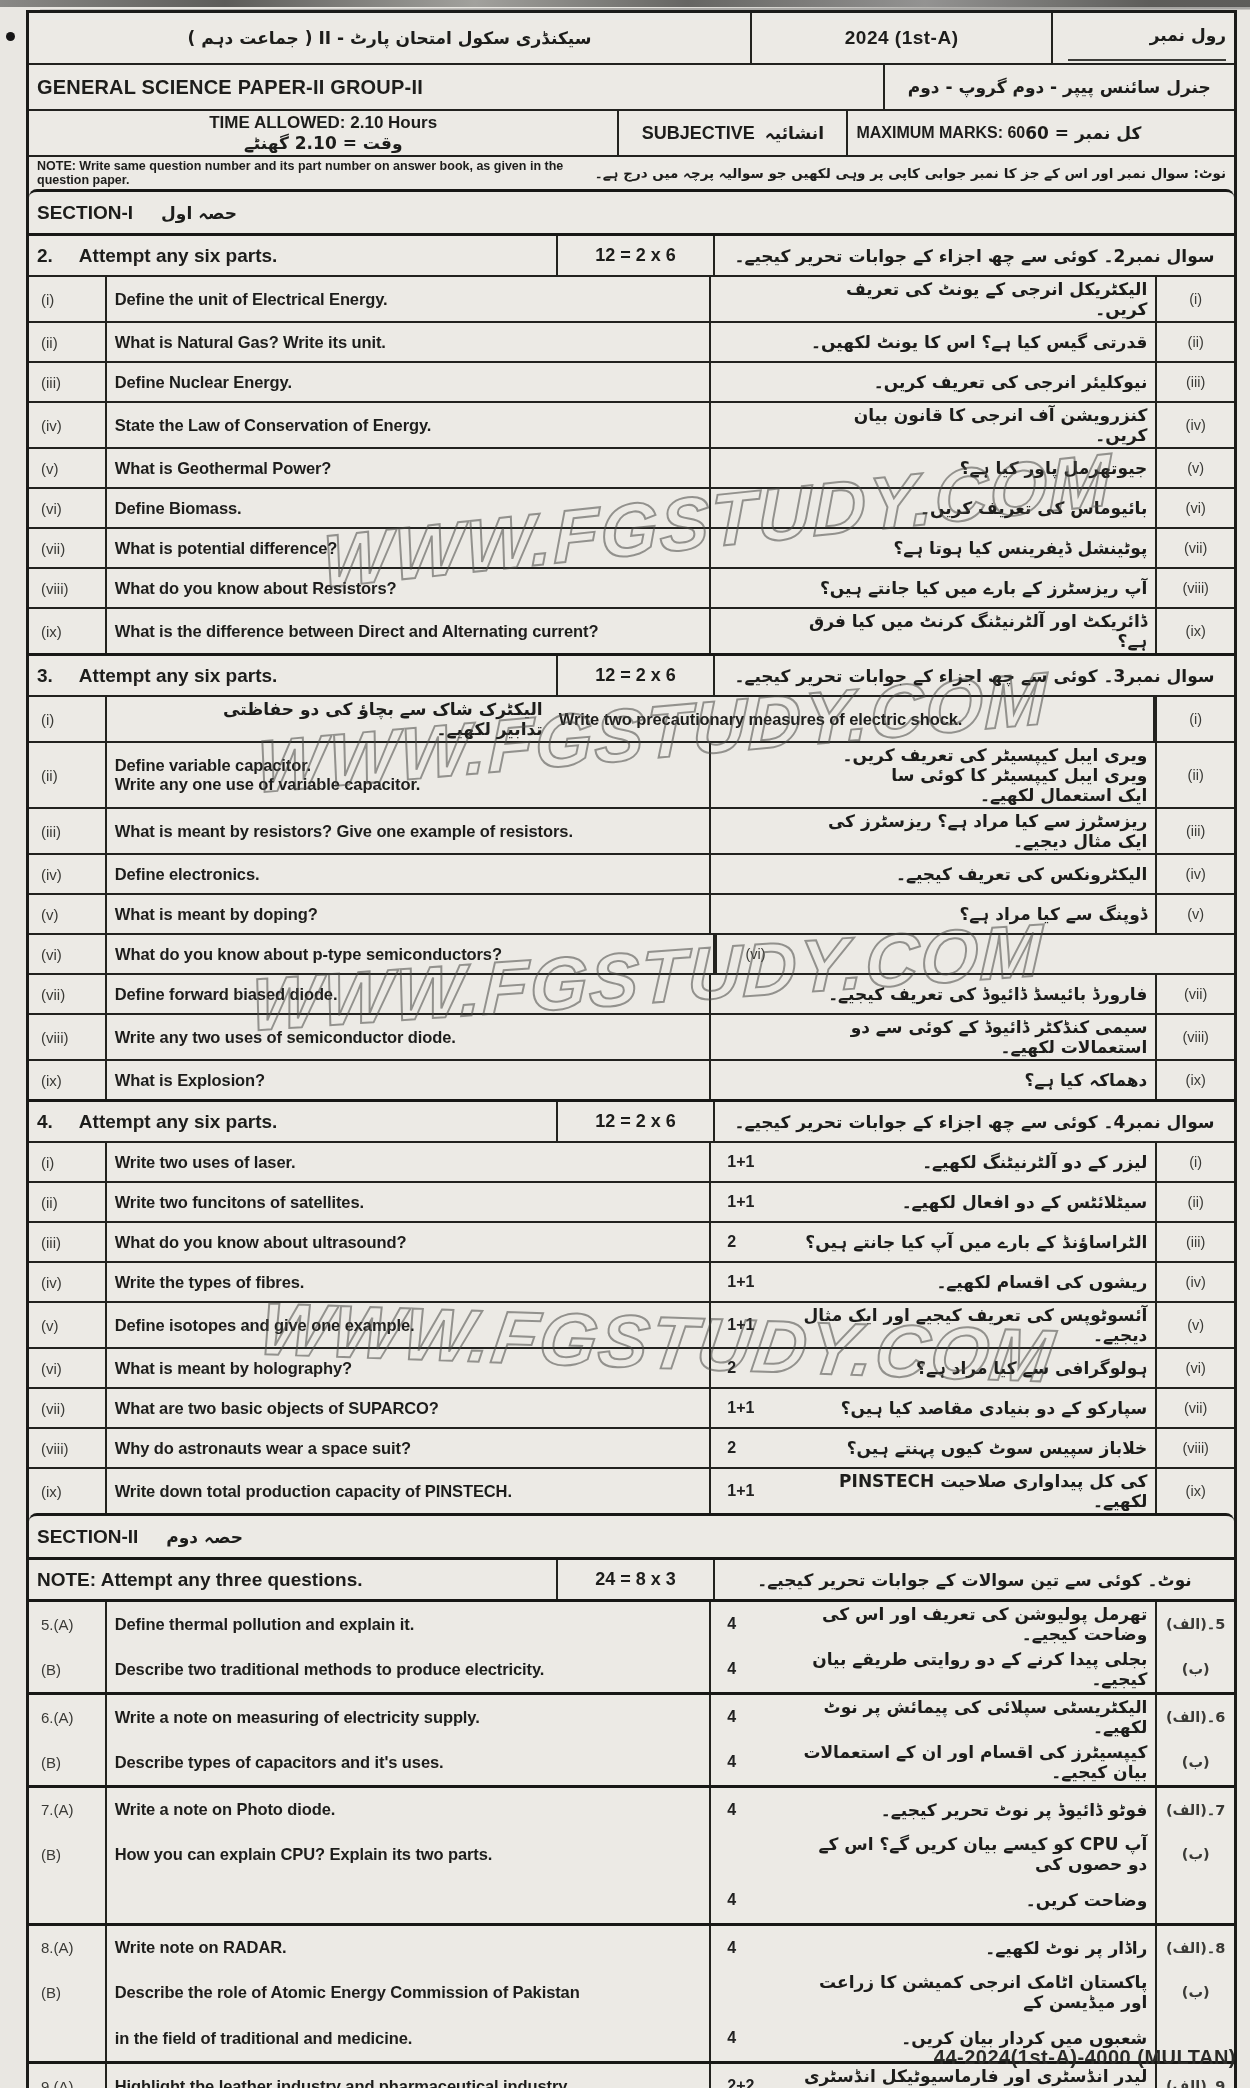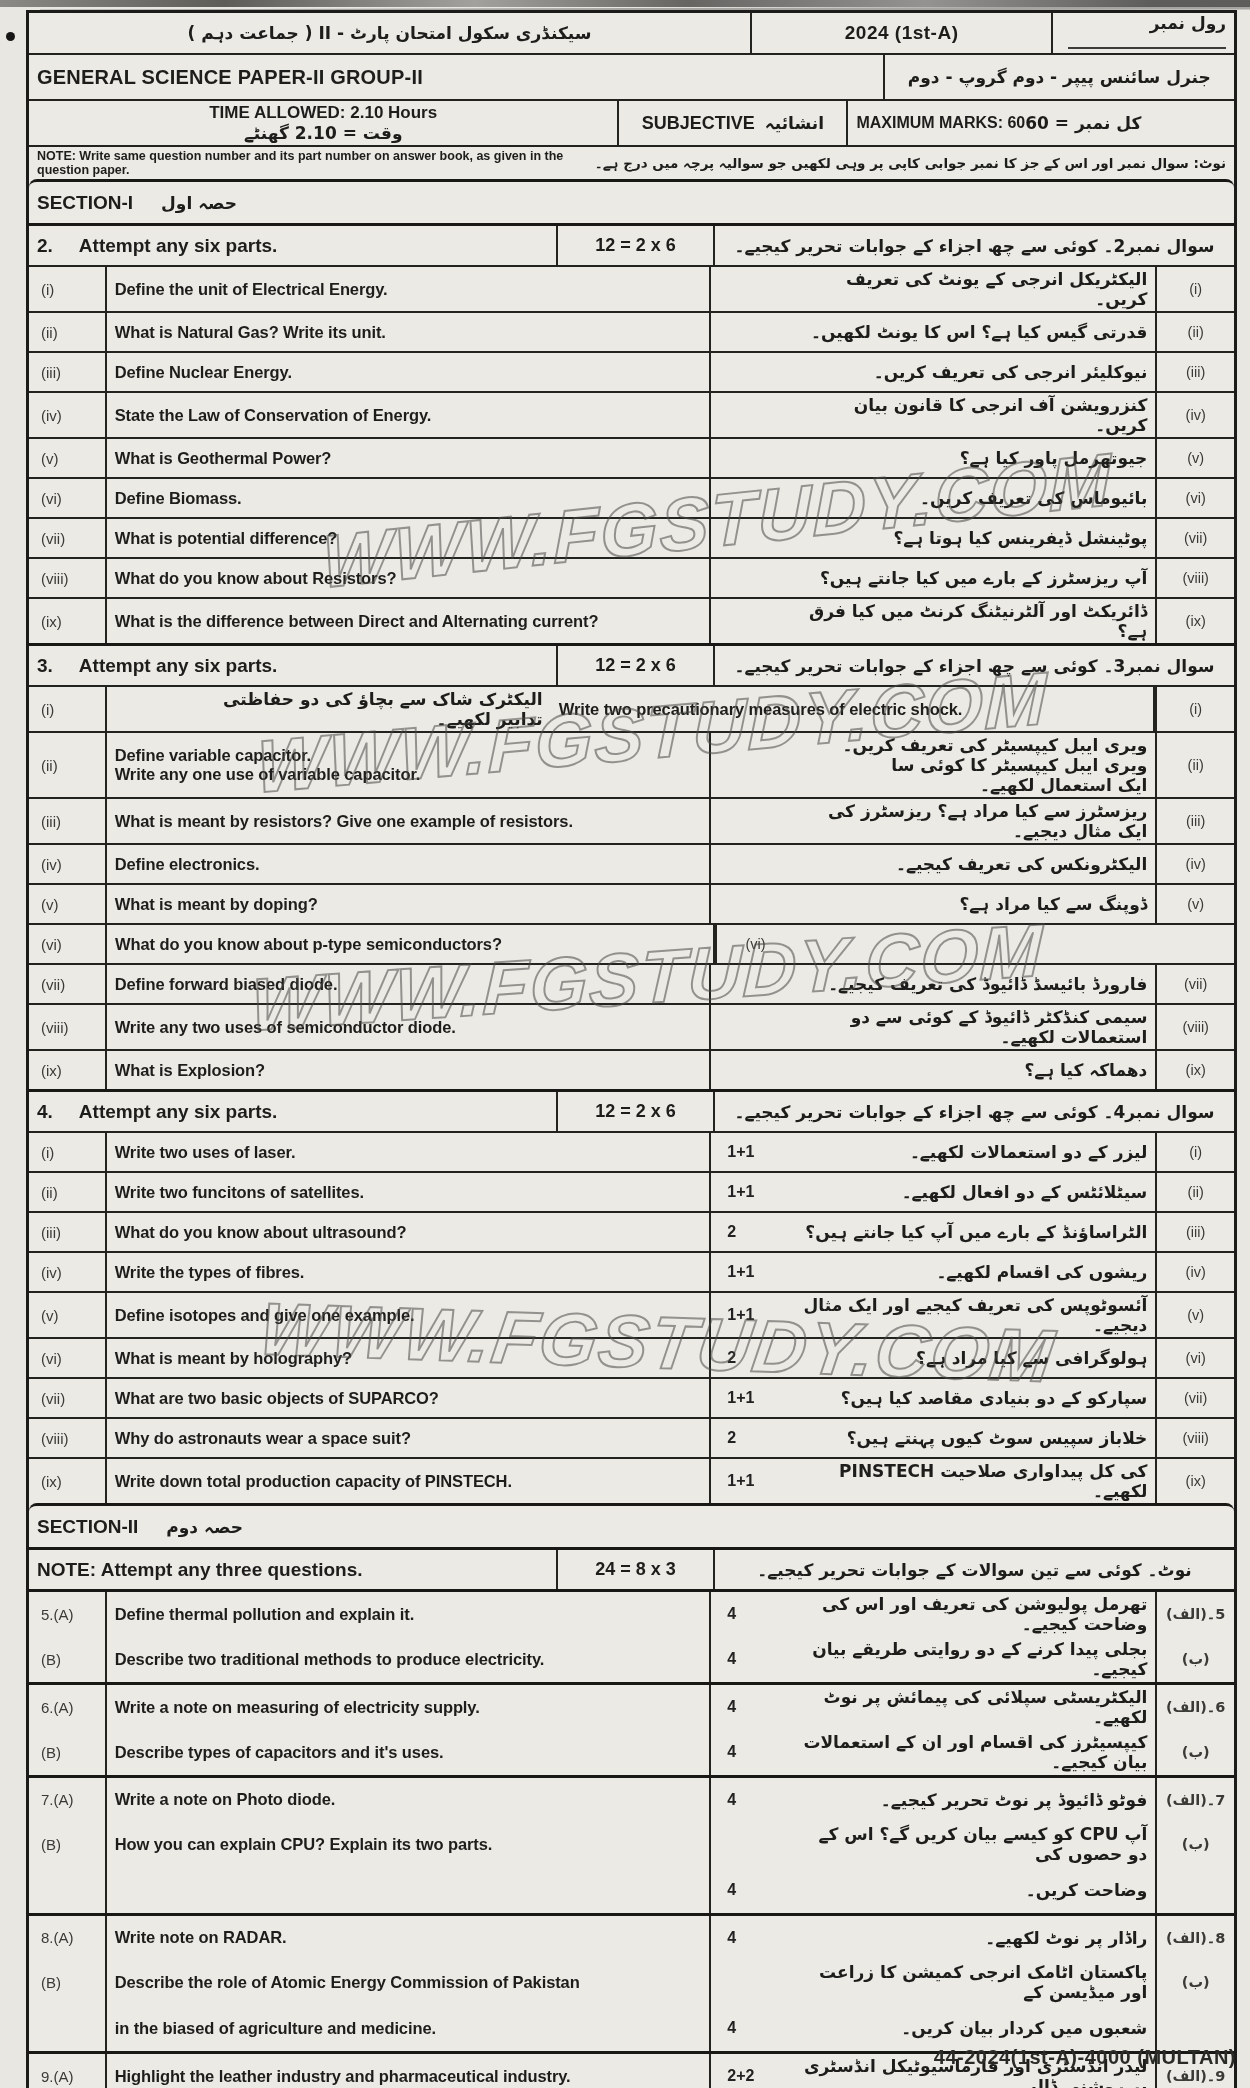--- a/index.html
+++ b/index.html
@@ -30,21 +30,21 @@
   }
   .row{display:flex;align-items:stretch;border-top:2px solid #22221f;box-sizing:border-box;}
   .row:first-child{border-top:none;}
   .row.thick{border-top:3px solid #181816;}
   .cell{display:flex;align-items:center;box-sizing:border-box;padding:2px 8px;}
   .br{border-right:2px solid #23231f;}
 
   
   .h-title{width:60%;justify-content:center;min-height:40px;}
   .h-session{width:25%;justify-content:center;font-weight:bold;font-size:19px;letter-spacing:.5px;}
-  .h-roll{width:15%;flex-direction:column;align-items:flex-end;justify-content:flex-start;padding-top:0;}
+  .h-roll{width:15%;flex-direction:column;align-items:flex-end;justify-content:flex-start;padding-top:12px;}
   .roll-label{font-size:15px;font-weight:bold;}
   .roll-line{width:96%;border-bottom:2px solid #3c3c38;height:14px;}
   .h-sub-en{width:71%;font-weight:bold;font-size:20px;min-height:44px;letter-spacing:.2px;}
   .h-sub-ur{width:29%;justify-content:center;min-height:44px;}
   .h-time{width:49%;min-height:40px;font-weight:bold;font-size:17px;justify-content:space-between;flex-direction:column;}
   .h-type{width:19%;justify-content:center;font-weight:bold;font-size:18px;gap:10px;}
   .h-marks{width:32%;justify-content:flex-start;font-weight:bold;font-size:16px;}
   .h-note{min-height:30px;}
   .h-note .en{font-size:12.5px;font-weight:bold;flex:1;}
   .h-note .ur-s{font-size:14px;}
@@ -305,21 +305,21 @@
             <div class="">Attempt any six parts.</div>
           </div>
           <div class="cell qhead-formula">12 = 2 x 6</div>
           <div class="cell qhead-ur urdu">سوال نمبر4۔ کوئی سے چھ اجزاء کے جوابات تحریر کیجیے۔</div>
         </div>
         <div class="row part">
           <div class="cell numl">(i)</div>
           <div class="cell encell">Write two uses of laser.</div>
           <div class="cell urzone">
             <div class="marks">1+1</div>
-            <div class="ur urdu">لیزر کے دو استعمالات لکھیے۔</div>
+            <div class="ur urdu">لیزر کے دو آلٹرنیٹنگ لکھیے۔</div>
           </div>
           <div class="cell numr">(i)</div>
         </div>
         <div class="row part">
           <div class="cell numl">(ii)</div>
           <div class="cell encell">Write two funcitons of satellites.</div>
           <div class="cell urzone">
             <div class="marks">1+1</div>
             <div class="ur urdu">سیٹلائٹس کے دو افعال لکھیے۔</div>
           </div>
@@ -476,21 +476,21 @@
         <div class="row s2line noline">
           <div class="cell numl">(B)</div>
           <div class="cell encell">Describe the role of Atomic Energy Commission of Pakistan</div>
           <div class="cell urzone">
             <div class="ur urdu">پاکستان اٹامک انرجی کمیشن کا زراعت اور میڈیسن کے</div>
           </div>
           <div class="cell numr urdu">(ب)</div>
         </div>
         <div class="row s2line noline">
           <div class="cell numl"></div>
-          <div class="cell encell">in the biased of agriculture and medicine.</div>
+          <div class="cell encell">in the field of traditional and medicine.</div>
           <div class="cell urzone">
             <div class="marks">4</div>
             <div class="ur urdu">شعبوں میں کردار بیان کریں۔</div>
           </div>
           <div class="cell numr urdu"></div>
         </div>
         <div class="row s2line thick">
           <div class="cell numl">9.(A)</div>
           <div class="cell encell">Highlight the leather industry and pharmaceutical industry.</div>
           <div class="cell urzone">

